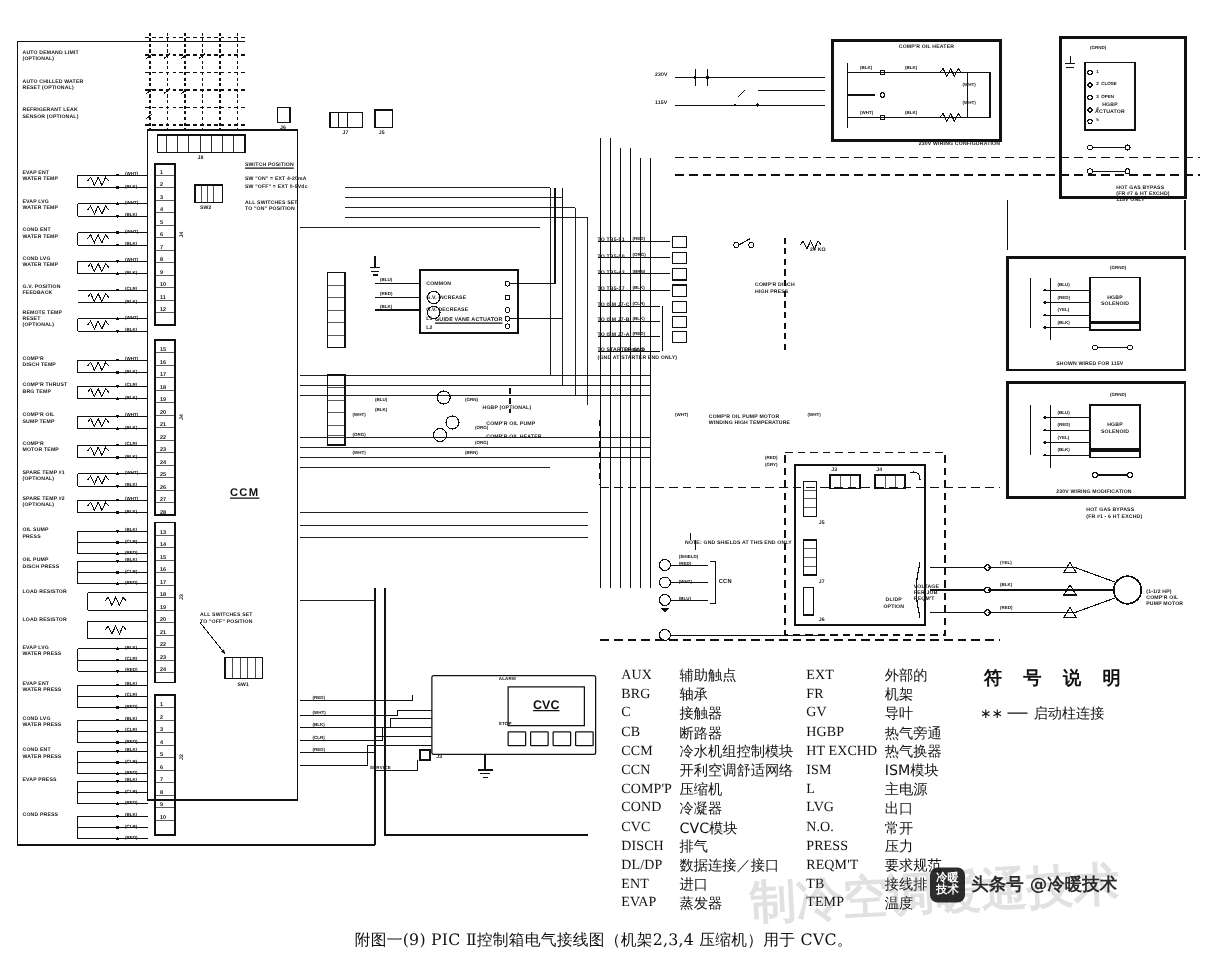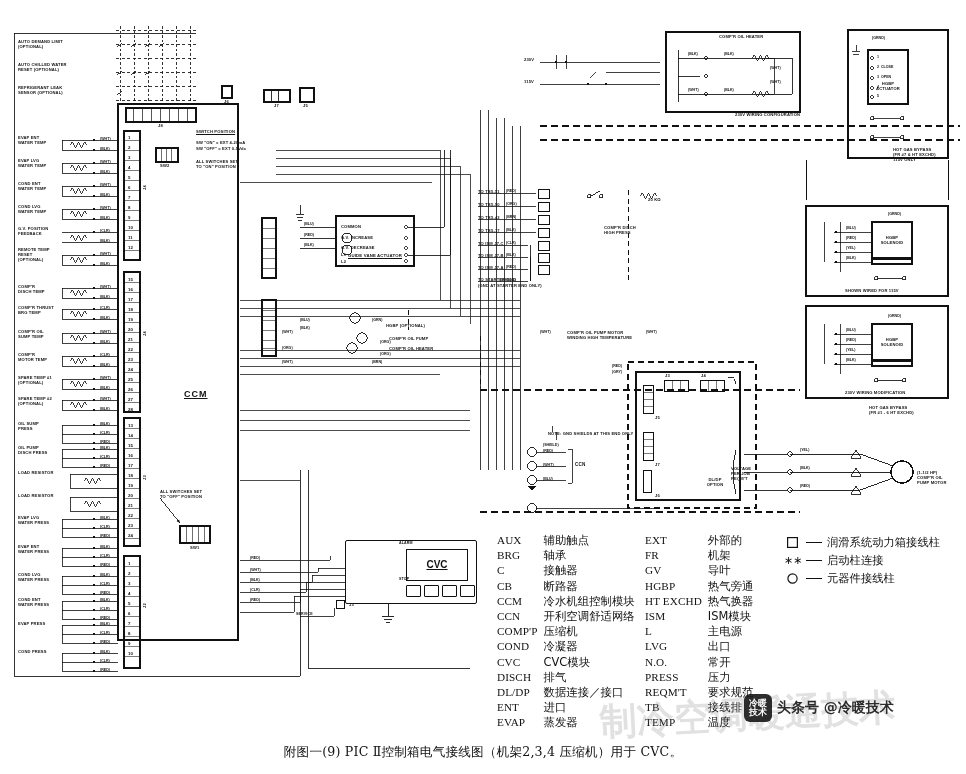--- a/index.html
+++ b/index.html
@@ -912,48 +912,31 @@
             <tr>
               <td class="code">TEMP</td>
               <td class="cn">温度</td>
             </tr>
           </tbody>
         </table>
   </div>
 </div>
 
 <div id="symleg">
+  <div class="ttl">符 号 说 明</div>
   <div id="symleg-rows">
-        <div class="row">
-          <div class="sym">
-            <svg width="13" height="13" viewBox="0 0 13 13">
-              <rect x="1.6" y="1.6" width="9.8" height="9.8" fill="none" stroke="#111" stroke-width="1.2"></rect>
-            </svg>
-          </div>
-          <div class="dash"></div>
-          <div class="txt">润滑系统动力箱接线柱</div>
-        </div>
         <div class="row">
           <div class="sym">
             <svg width="18" height="13" viewBox="0 0 18 13">
               <text x="1" y="10" font-size="11" fill="#111" font-family="DejaVu Sans">∗∗</text>
             </svg>
           </div>
           <div class="dash"></div>
           <div class="txt">启动柱连接</div>
         </div>
-        <div class="row">
-          <div class="sym">
-            <svg width="13" height="13" viewBox="0 0 13 13">
-              <circle cx="6.5" cy="6.5" r="4.6" fill="none" stroke="#111" stroke-width="1.2"></circle>
-            </svg>
-          </div>
-          <div class="dash"></div>
-          <div class="txt">元器件接线柱</div>
-        </div>
       </div>
 </div>
 
 <div id="caption">附图一(9) PIC Ⅱ控制箱电气接线图（机架2,3,4 压缩机）用于 CVC。</div>
 
 <div id="wm2">制冷空调暖通技术</div>
 <div id="wm">
   <div class="wmi">冷暖<br>技术</div>
   <div class="wmt">头条号 @冷暖技术</div>
 </div>

